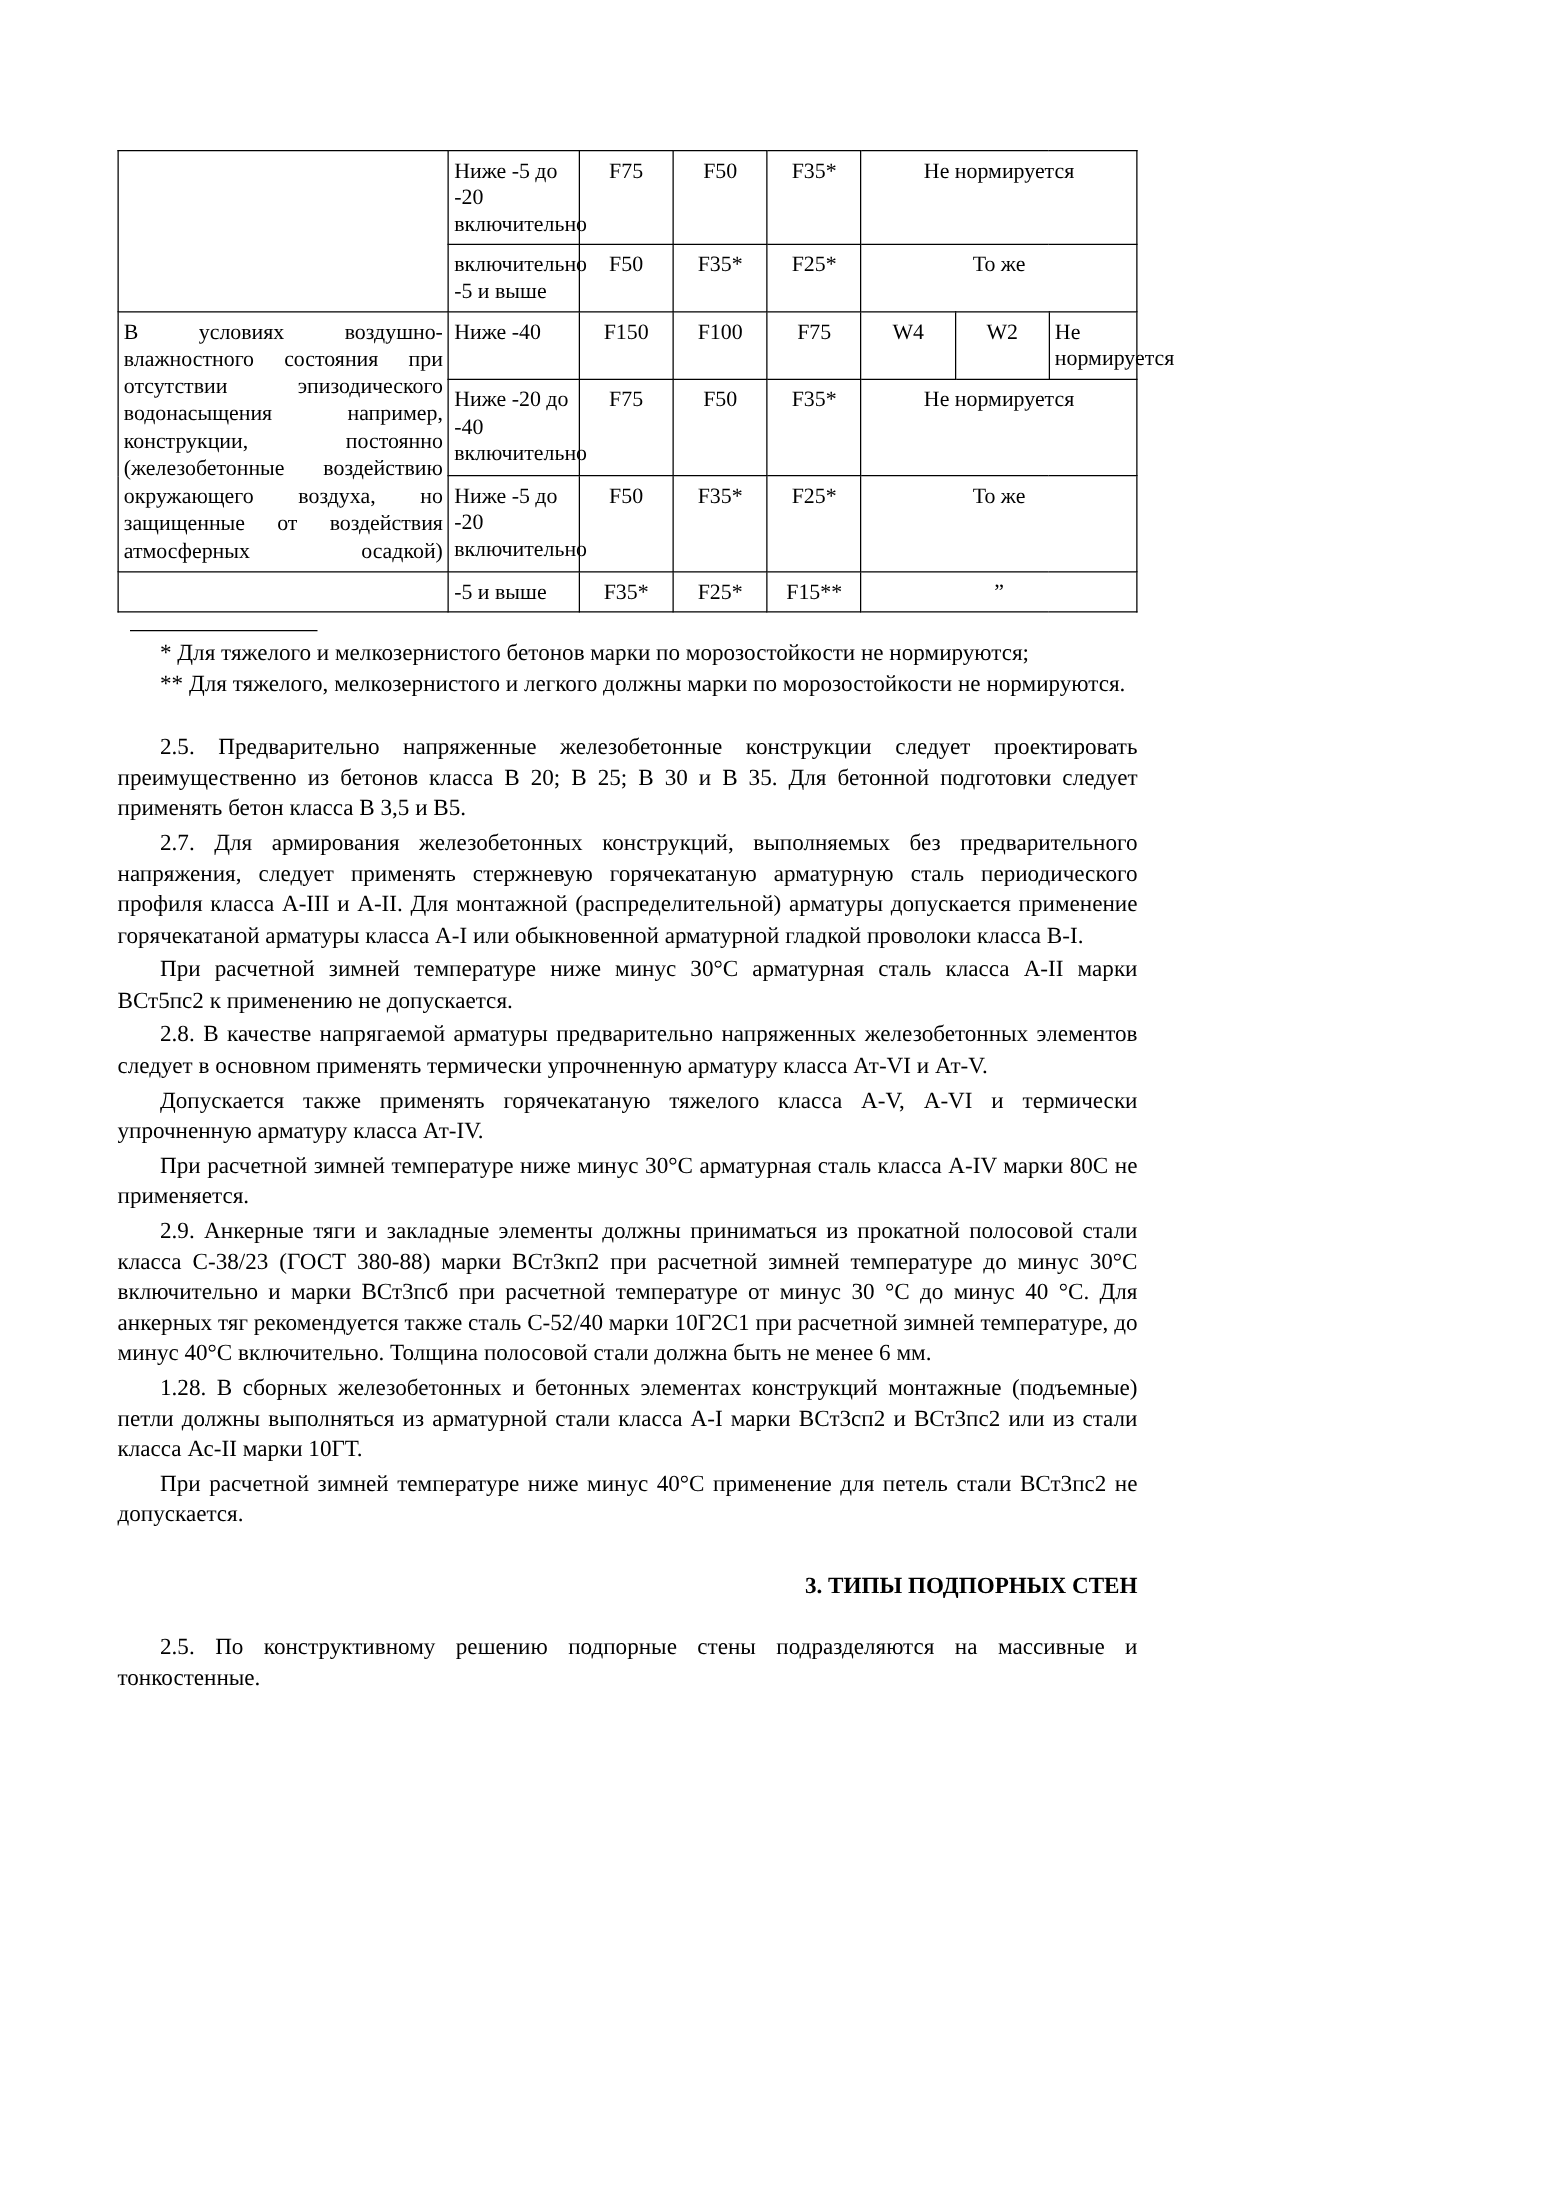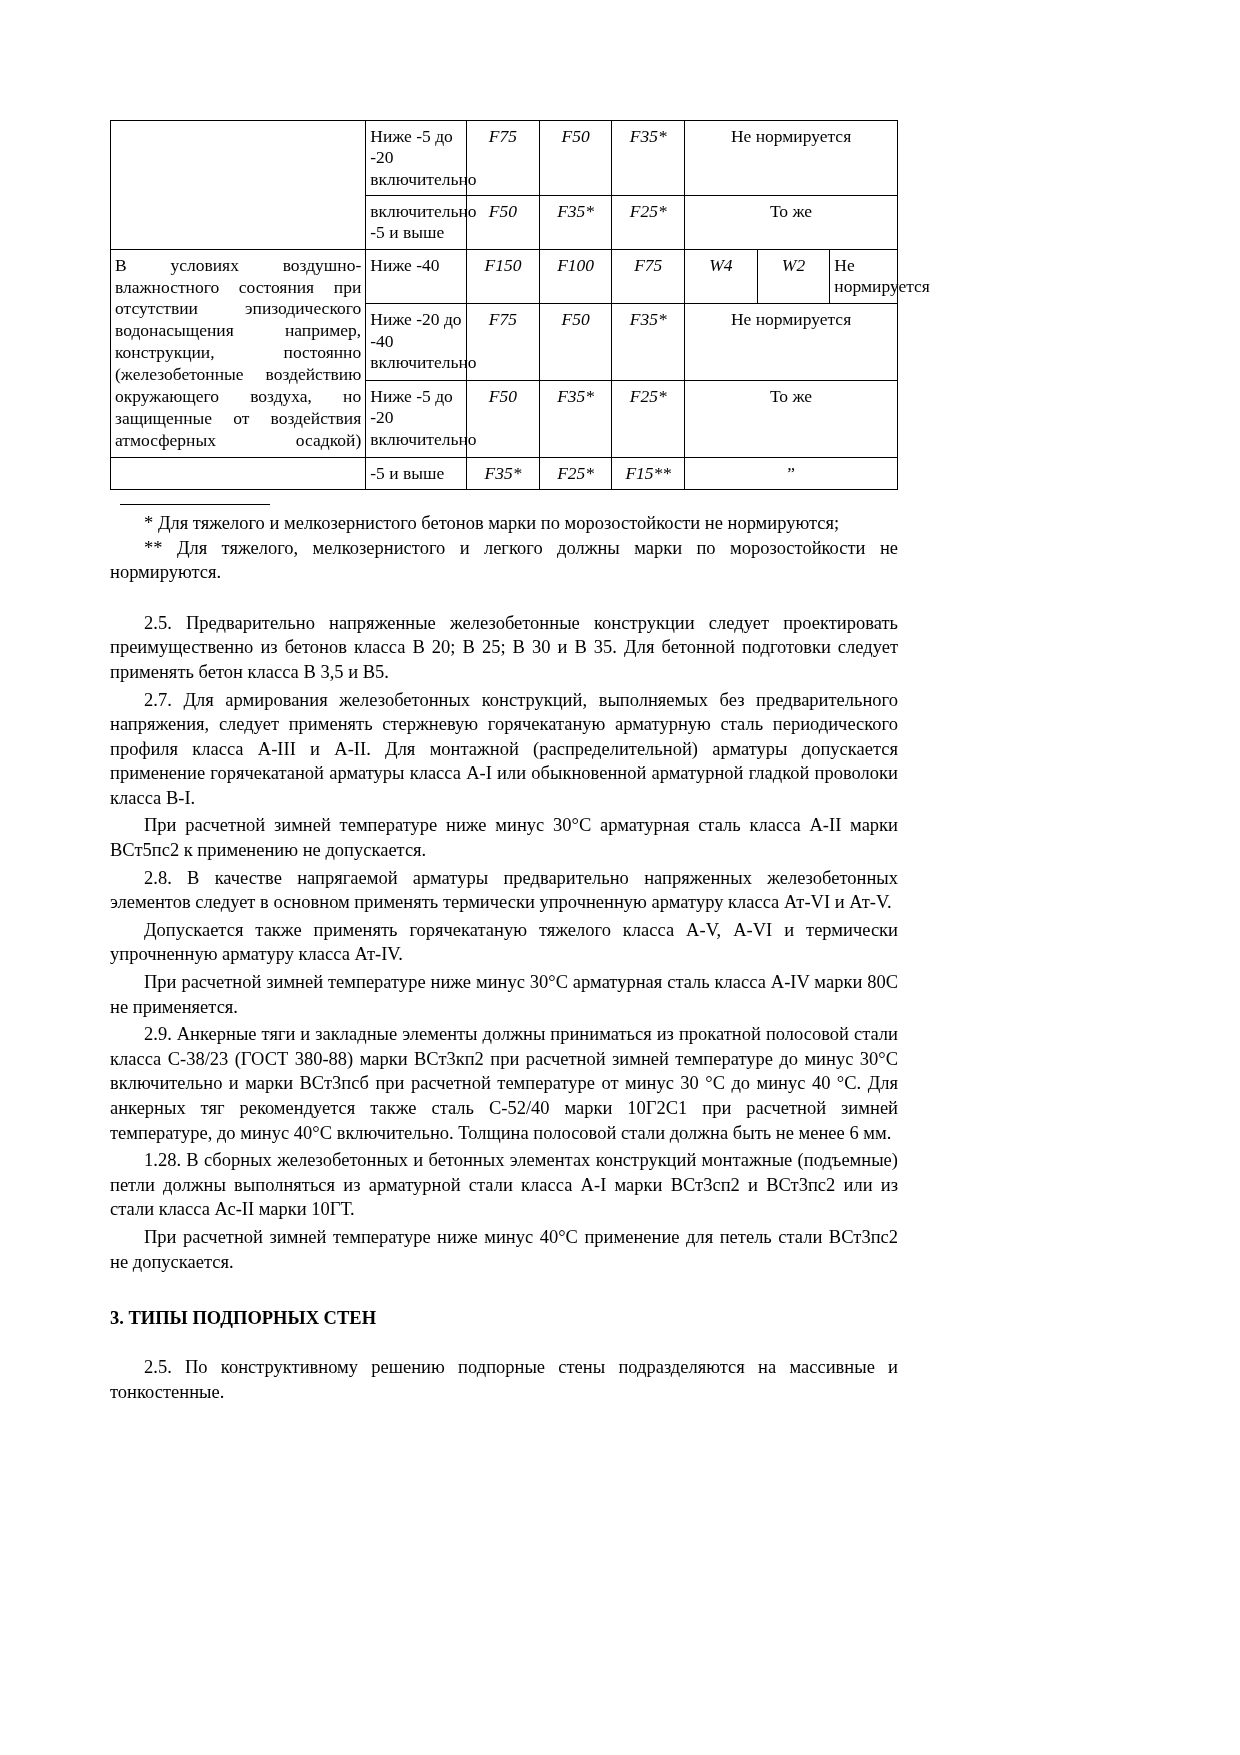--- a/index.html
+++ b/index.html
@@ -11,21 +11,22 @@
     width: 1240px;
     min-height: 1755px;
     font-family: "Liberation Serif", serif;
     color: #000000;
   }
   .page {
     position: relative;
     width: 1063px;
     min-height: 1755px;
     box-sizing: border-box;
-    padding: 120px 165px 60px 110px;
+    padding: 120px 165px 60px 82px;
+    margin-left: 12px;
   }
   
   table.doc-table {
     border-collapse: collapse;
     width: 100%;
     table-layout: fixed;
     font-size: 17.5px;
     line-height: 1.22;
   }
   table.doc-table td {
@@ -36,21 +37,21 @@
   td.nb-top { border-top: none; }
   td.nb-left { border-left: none; }
   td.nb-right { border-right: none; }
   td.nb-bottom { border-bottom: none; }
   .c-center { text-align: center; }
   .c-just {
     text-align: justify;
     text-align-last: justify;
     hyphens: none;
   }
-  .ital { font-style: italic; }
+  .ital { }
   .cell-cond {
     font-size: 17.5px;
     line-height: 1.25;
   }
   
   .fn-rule {
     width: 150px;
     border-top: 1px solid #000;
     margin: 14px 0 6px 10px;
   }
@@ -59,21 +60,21 @@
     line-height: 1.33;
     text-align: justify;
     margin: 0;
   }
   .indent { text-indent: 34px; }
   .gap-s { margin-top: 3px; }
   .gap-l { margin-top: 26px; }
   h2.section-title {
     font-size: 18.5px;
     font-weight: bold;
-    text-align: left;
+    text-align: right;
     margin: 34px 0 0 0;
   }
 </style>
 </head>
 <body>
 
 <div class="page">
 
   <table class="doc-table">
     <colgroup>

